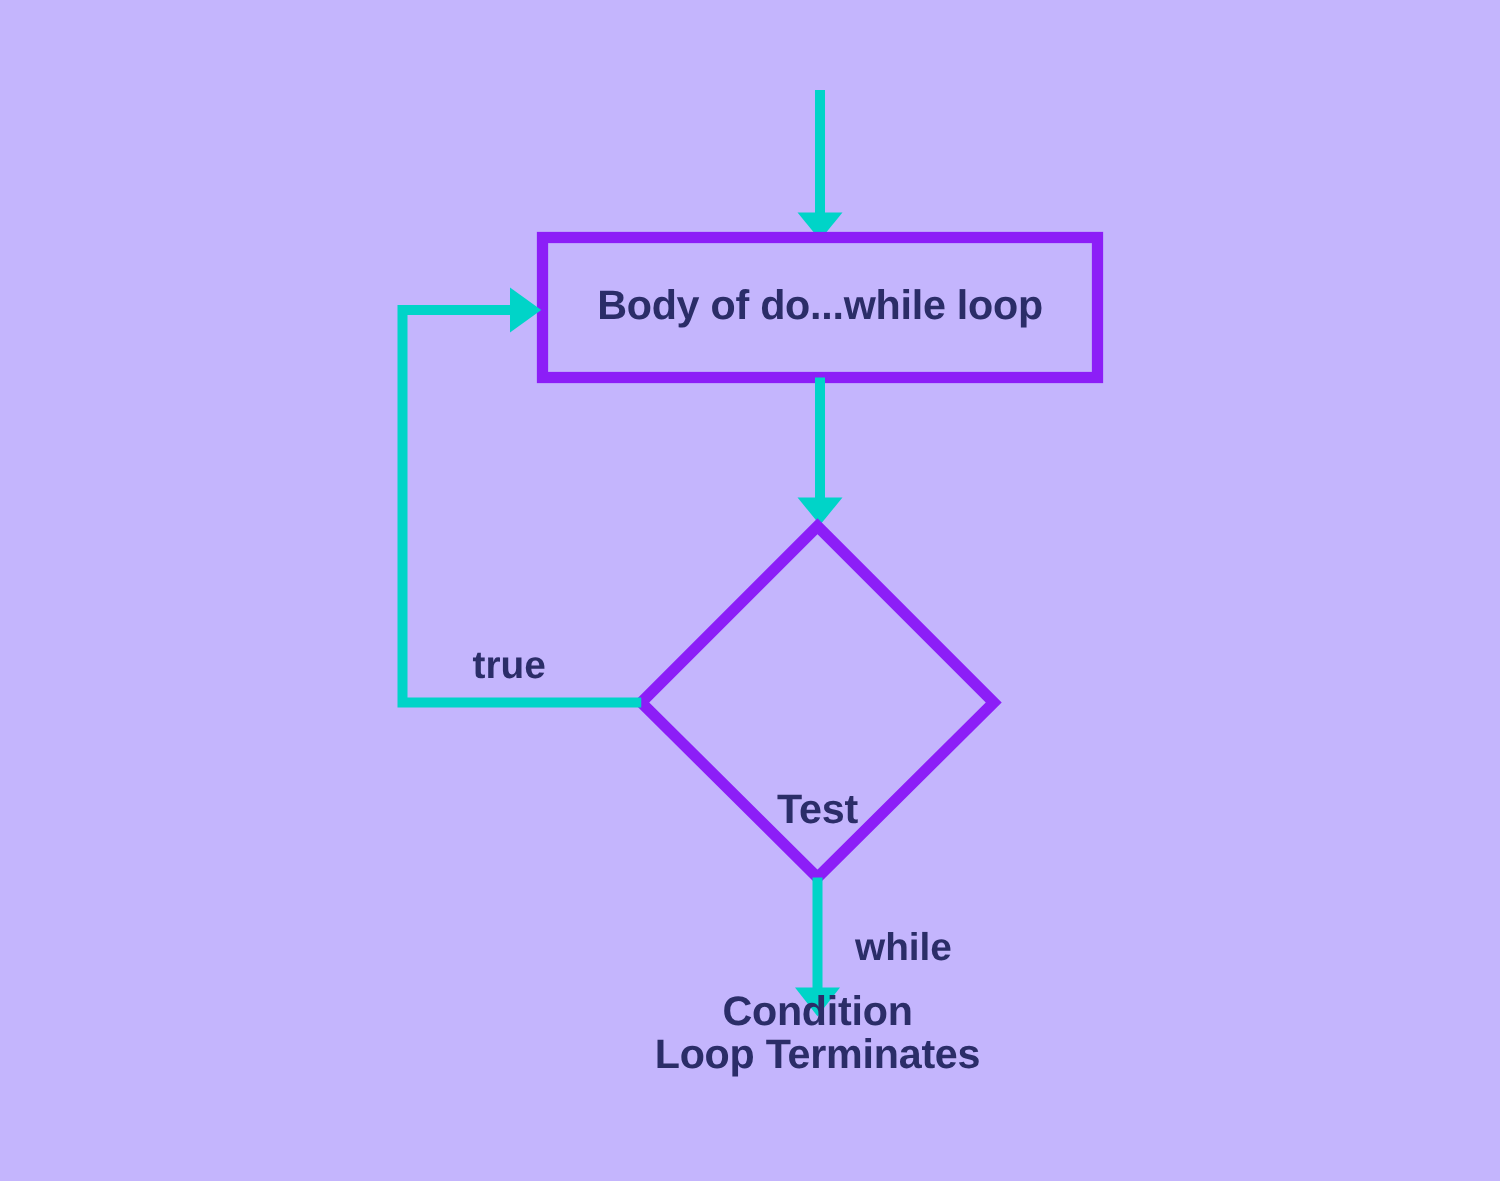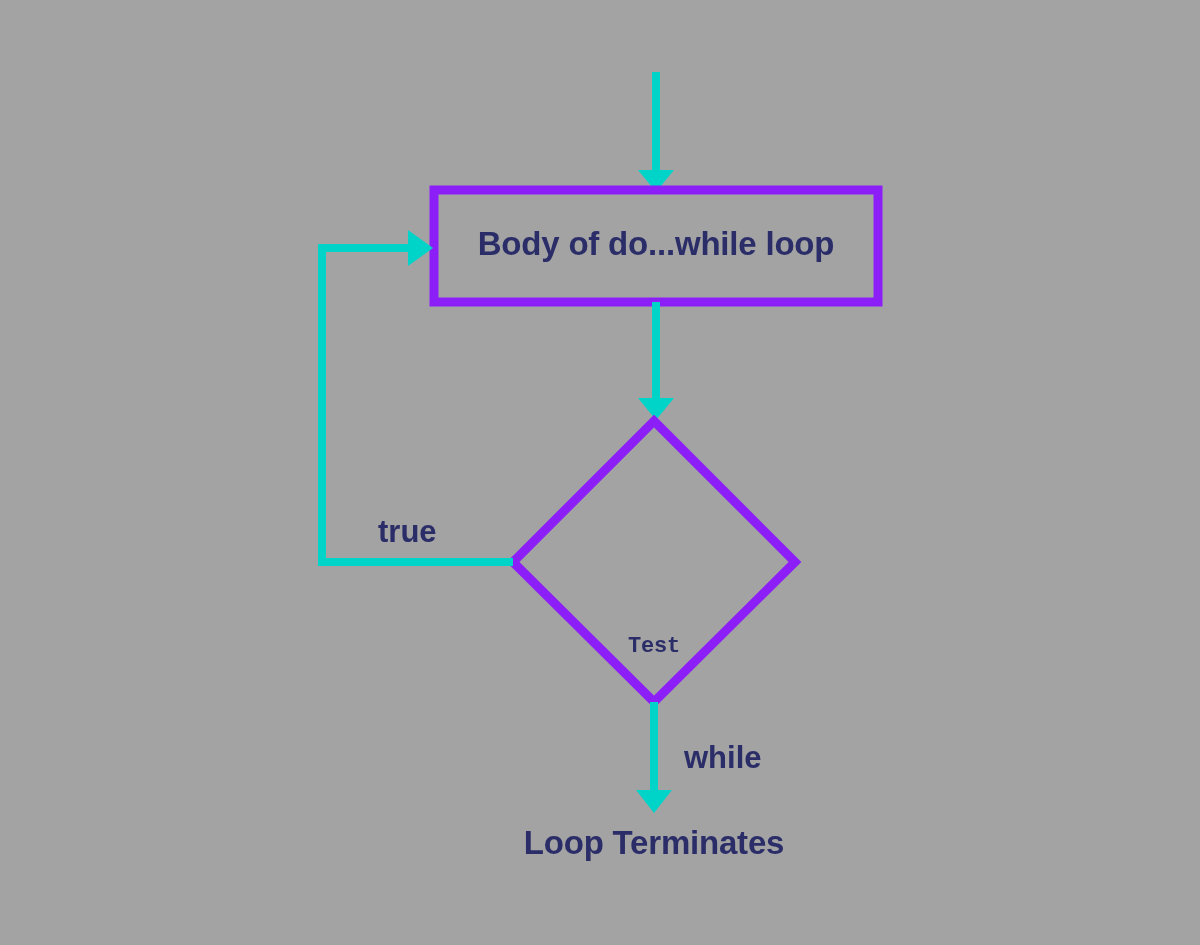--- a/index.html
+++ b/index.html
@@ -5,21 +5,21 @@
 <style>
   html, body {
     margin: 0;
     padding: 0;
     background: #000000;
   }
   #canvas {
     position: relative;
     width: 1200px;
     height: 945px;
-    background: #a3a3a3;
+    background: #c4b5fd;
     overflow: hidden;
     font-family: "Liberation Sans", sans-serif;
   }
   #flow-svg {
     position: absolute;
     left: 0;
     top: 0;
     width: 1200px;
     height: 945px;
     display: block;
@@ -38,23 +38,22 @@
     left: 433px;
     top: 222px;
     width: 446px;
     font-size: 33px;
     line-height: 44px;
   }
   #condition-label {
     left: 534px;
     top: 512px;
     width: 240px;
-    font-size: 22px;
+    font-size: 33px;
     line-height: 54px;
-    font-family: Liberation Mono, monospace;
   }
   #terminate-label {
     left: 434px;
     top: 822px;
     width: 440px;
     font-size: 33px;
     line-height: 42px;
   }
   .edge-label {
     position: absolute;
@@ -105,20 +104,21 @@
       <line x1="654" y1="702" x2="654" y2="792" stroke="#00d4c8" stroke-width="8" stroke-linecap="butt"></line>
       <polygon points="636,790 672,790 654,813" fill="#00d4c8"></polygon>
     </g>
 
   </svg>
 
   <div class="node-label" id="body-label">Body of do...while loop</div>
 
   <div class="node-label" id="condition-label">
     <div>Test</div>
+    <div>Condition</div>
   </div>
 
   <div class="node-label" id="terminate-label">Loop Terminates</div>
 
   <div class="edge-label" id="true-label">true</div>
 
   <div class="edge-label" id="false-label">while</div>
 
 </div>
 

